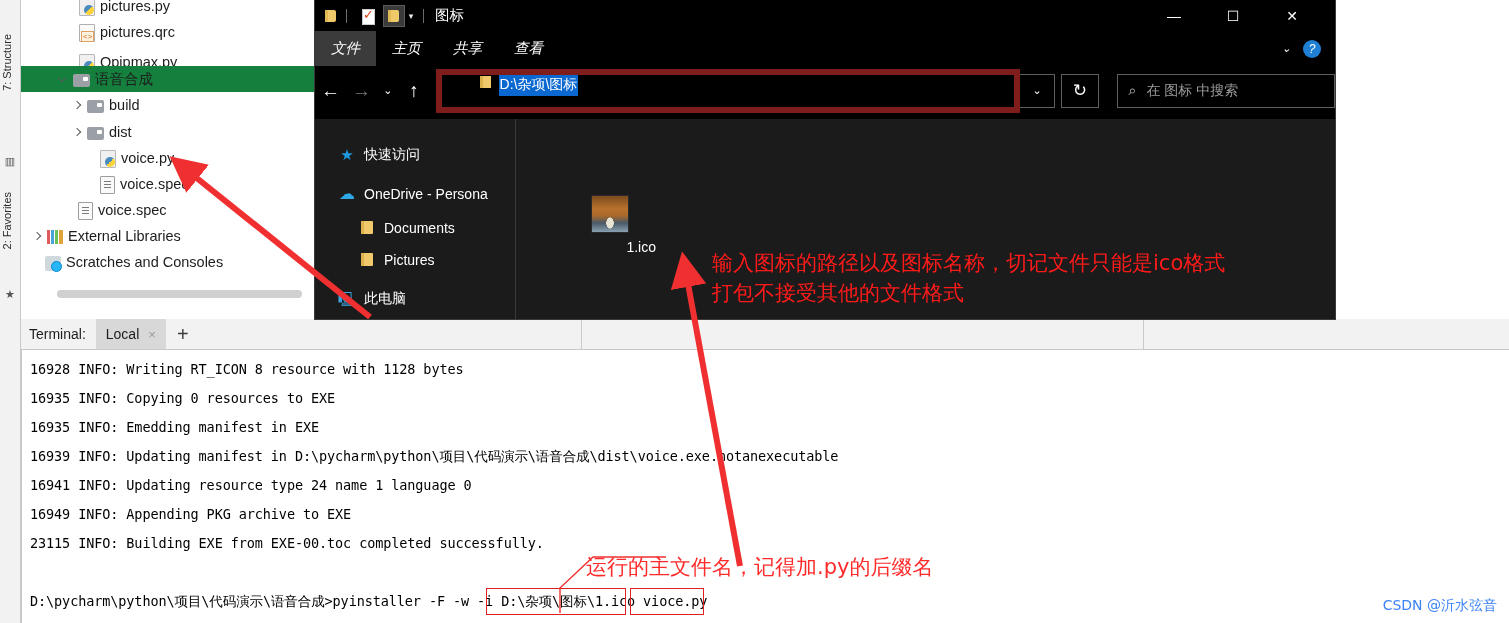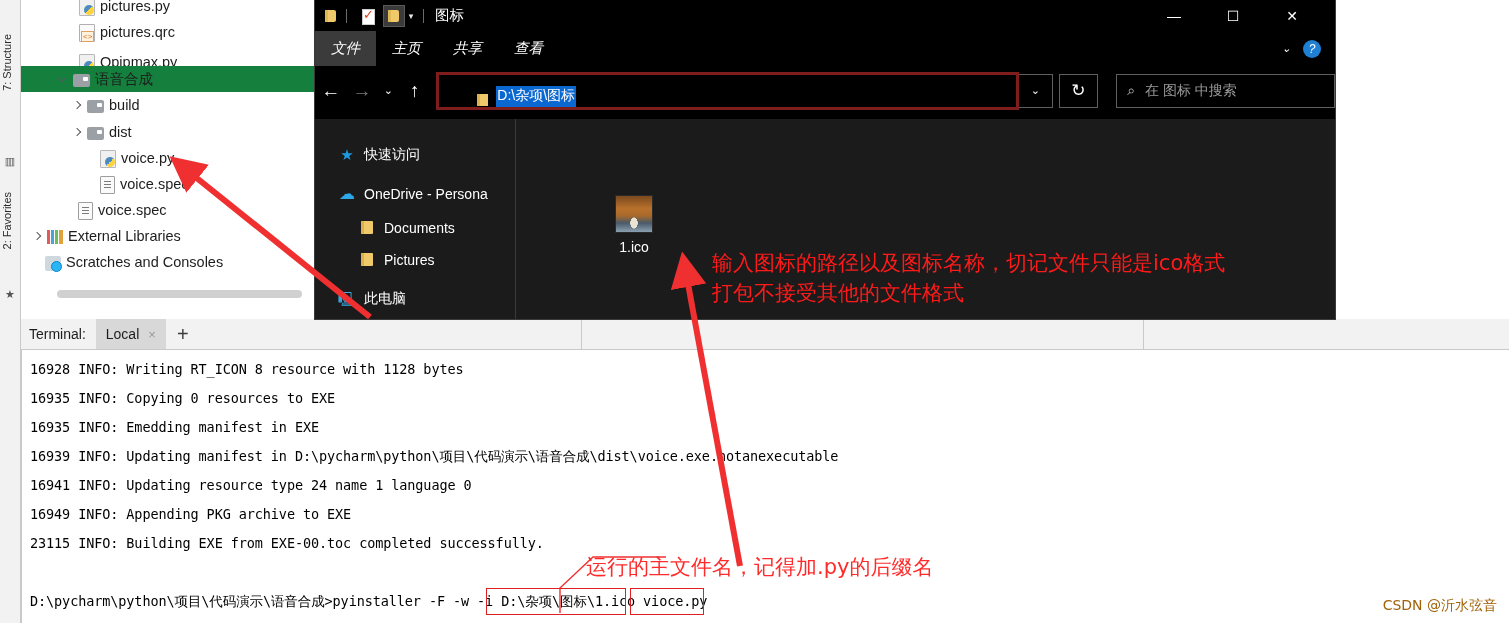--- a/index.html
+++ b/index.html
@@ -390,23 +390,23 @@
     display: flex; align-items: center; justify-content: center;
     font-size: 19px;
     color: #ffffff;
   }
   .navbtn.dim { color: #7a7a7a; }
   .navbtn.small { font-size: 11px; width: 22px; }
   #addressbar {
     margin-left: 6px;
     width: 558px; height: 32px;
     background: #000000;
-    border: 3px solid #7f1d1d;
-    display: flex;
-    align-items: flex-end;
+    border: 6px solid #7f1d1d;
+    display: flex;
+    align-items: flex-start;
     padding-left: 31px;
   }
   #addr-folder {
     width: 14px; height: 14px;
     margin: 0 6px 0 6px;
     position: relative;
     flex: 0 0 auto;
   }
   #addr-folder::before {
     content: "";
@@ -516,23 +516,23 @@
   }
   #exp-content {
     position: absolute;
     left: 201px; top: 119px;
     width: 819px; height: 200px;
     background: #1b1b1b;
     overflow: hidden;
   }
   #file-item {
     position: absolute;
-    left: 72px; top: 76px;
+    left: 48px; top: 76px;
     width: 92px;
-    text-align: center;
+    text-align: right;
   }
   #file-thumb {
     width: 36px; height: 36px;
     margin: 0 auto;
     background:
       radial-gradient(ellipse at 50% 75%, #e8e3d2 0 14%, transparent 15%),
       linear-gradient(to bottom, #7c4a1e 0%, #b8712c 35%, #a8692a 55%, #4a5a6a 75%, #8aa0b0 100%);
     border: 1px solid #2a2a2a;
   }
   #file-label {
@@ -564,21 +564,21 @@
     pointer-events: none;
   }
   .redbox {
     position: absolute;
     border: 1.5px solid #e02020;
   }
 
   #watermark {
     position: absolute;
     right: 12px; bottom: 8px;
-    color: #a16207;
+    color: #3b82f6;
     font-size: 14px;
     font-family: "DejaVu Sans", sans-serif;
   }
 </style>
 </head>
 <body>
 
 <div id="pycharm">
 
   <div id="left-strip">

